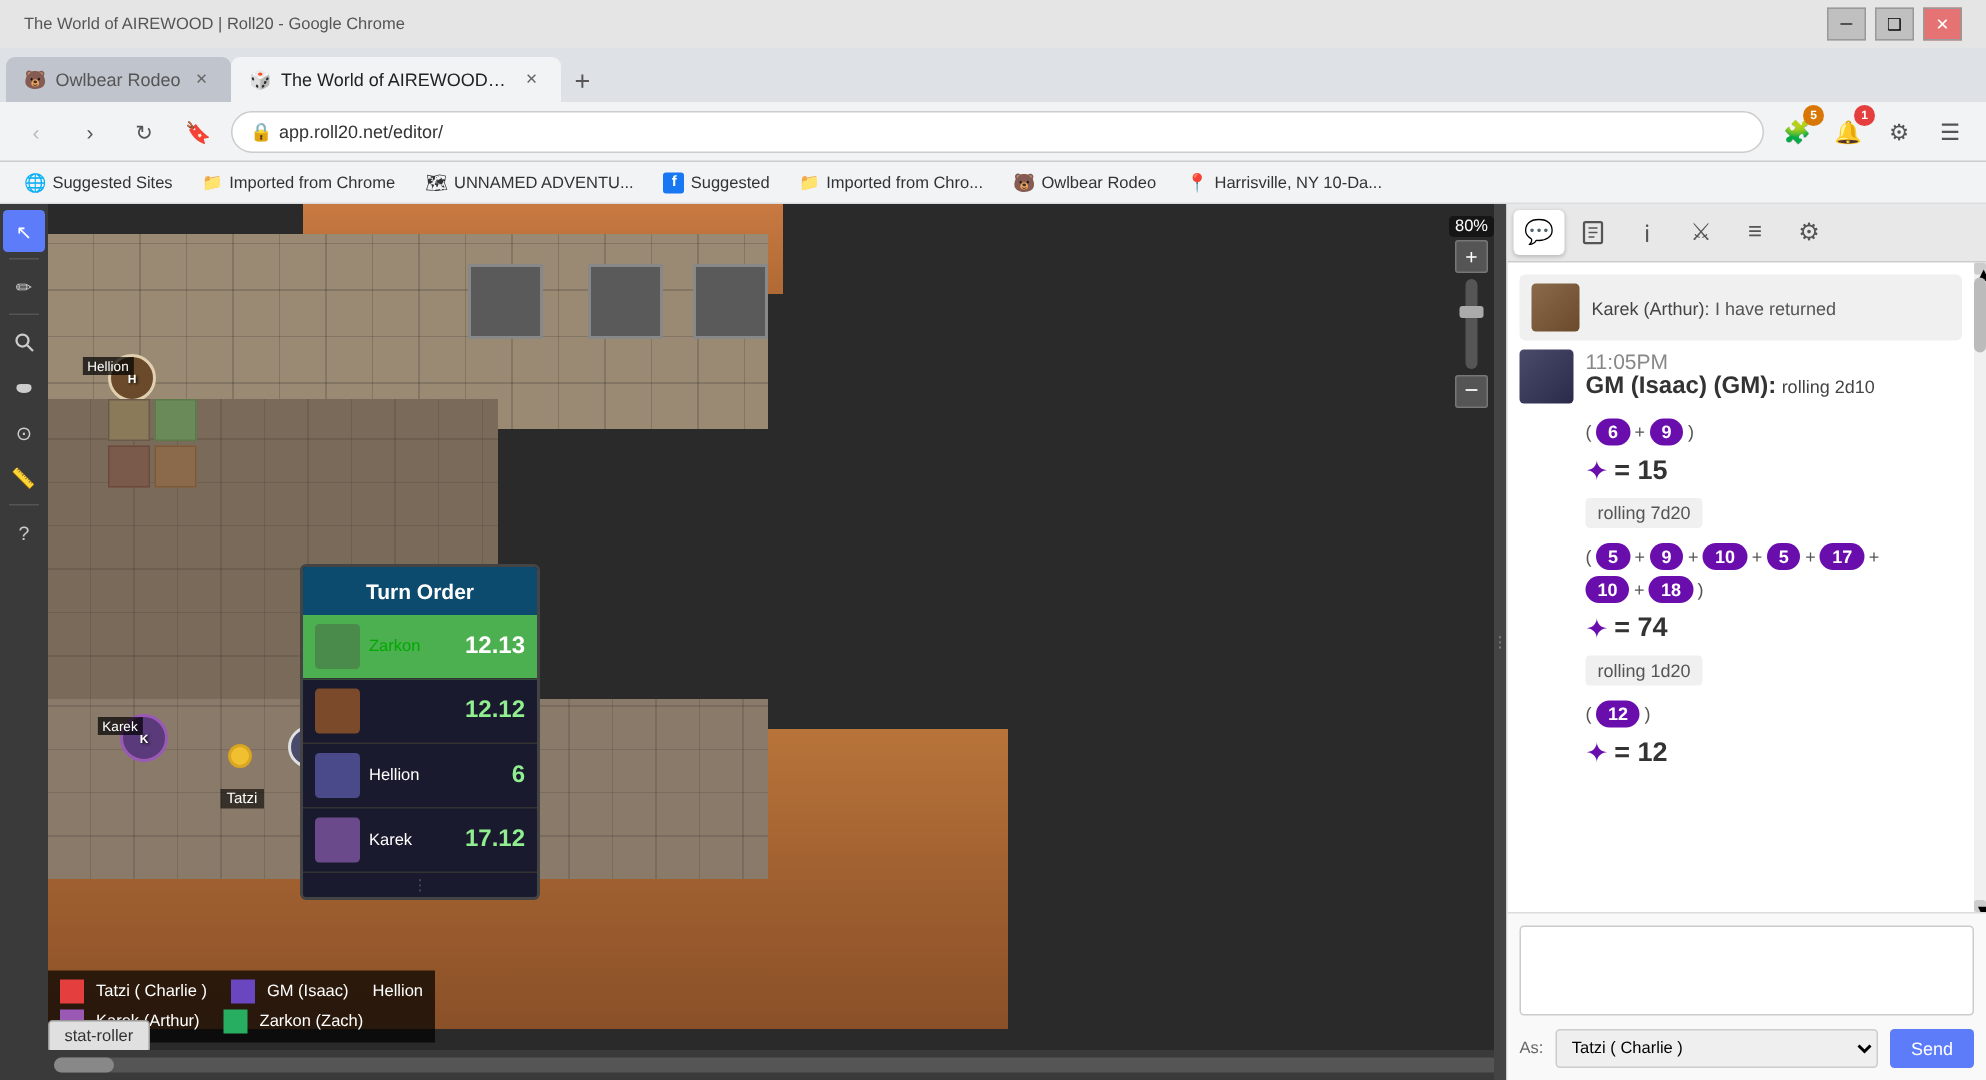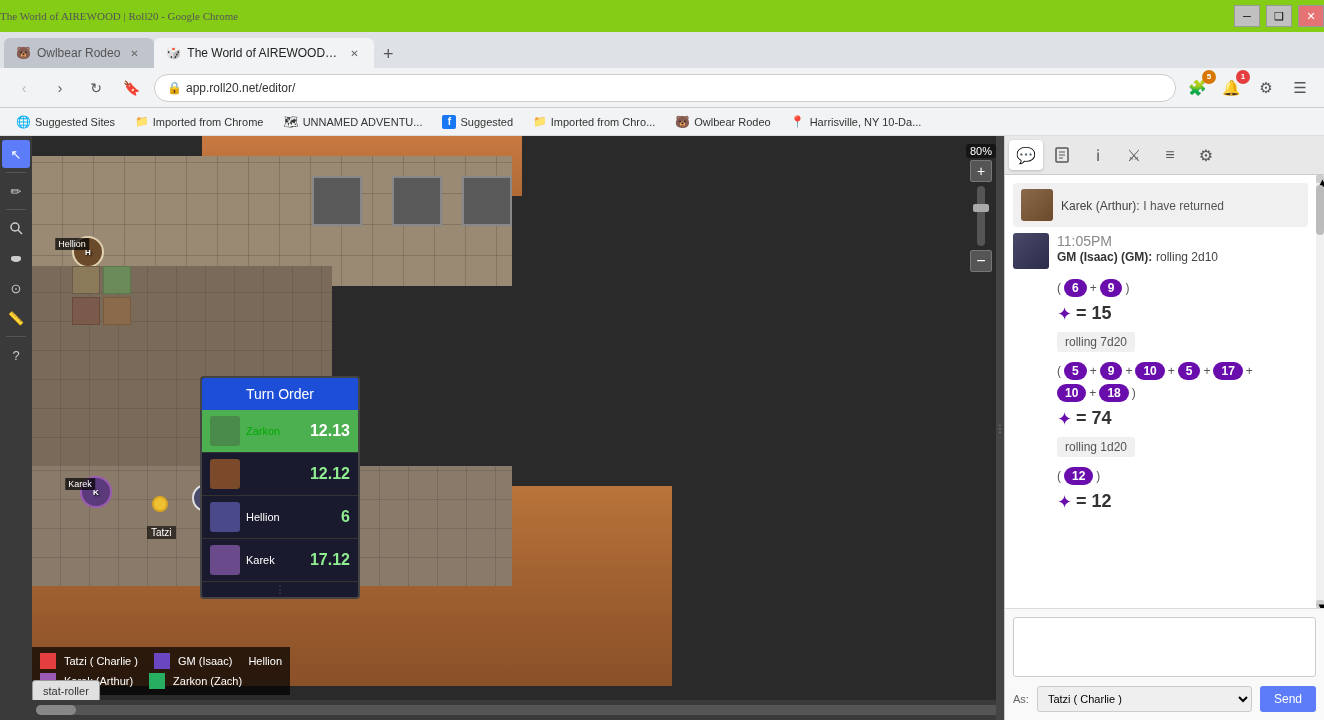--- a/index.html
+++ b/index.html
@@ -1,17 +1,17 @@
 <!DOCTYPE html>
 <html><head>
   <meta charset="utf-8">
   <style>
     * { box-sizing: border-box; margin: 0; padding: 0; }
     body { width: 1324px; height: 720px; overflow: hidden; font-family: Arial, sans-serif; font-size: 13px; background: #2a2a2a; }
-    .title-bar { background: #84cc16; height: 32px; display: flex; align-items: center; padding: 0 0; gap: 4px; font-family: Liberation Serif, serif; }
+    .title-bar { background: #e5e5e5; height: 32px; display: flex; align-items: center; padding: 0 16px; gap: 4px; }
     .title-bar-controls { display: flex; gap: 6px; margin-left: auto; }
     .title-bar-btn { width: 26px; height: 22px; background: #c0c0c0; border: 1px solid #999; display: flex; align-items: center; justify-content: center; font-size: 11px; cursor: pointer; }
 
     .tab-bar { background: #dee1e6; height: 36px; display: flex; align-items: flex-end; padding: 0 4px; }
     .tab { height: 30px; display: flex; align-items: center; padding: 0 12px; gap: 6px; border-radius: 6px 6px 0 0; font-size: 12px; cursor: pointer; min-width: 140px; max-width: 220px; }
     .tab.inactive { background: #c0c4cc; color: #555; }
     .tab.active { background: #f1f3f4; color: #222; }
     .tab-close { margin-left: auto; width: 16px; height: 16px; display: flex; align-items: center; justify-content: center; border-radius: 50%; font-size: 10px; color: #666; }
     .tab-new { width: 28px; height: 28px; display: flex; align-items: center; justify-content: center; font-size: 18px; color: #555; cursor: pointer; }
 
@@ -47,21 +47,21 @@
     .zoom-slider { width: 8px; height: 60px; background: #555; border-radius: 4px; position: relative; margin: 2px 0; }
     .zoom-handle { width: 16px; height: 8px; background: #aaa; border-radius: 2px; position: absolute; left: -4px; top: 30%; }
 
     
     .bottom-scroll { position: absolute; bottom: 0; left: 32px; right: 0; height: 20px; background: #3a3a3a; display: flex; align-items: center; }
     .scroll-track { flex: 1; height: 10px; background: #555; border-radius: 5px; margin: 0 4px; }
     .scroll-thumb { width: 40px; height: 10px; background: #888; border-radius: 5px; }
 
     
     .turn-order { position: absolute; left: 200px; top: 240px; width: 160px; background: #1a1a2e; border: 2px solid #444; border-radius: 4px; z-index: 30; color: white; overflow: hidden; }
-    .turn-order-header { background: #1d4ed8; padding: 8px 12px; font-size: 14px; font-weight: normal; text-align: center; }
+    .turn-order-header { background: #0c4a6e; padding: 8px 12px; font-size: 14px; font-weight: bold; text-align: center; }
     .turn-order-item { display: flex; align-items: center; padding: 6px 8px; border-bottom: 1px solid #333; gap: 6px; }
     .turn-order-item.active { background: #4CAF50; }
     .turn-avatar { width: 30px; height: 30px; border-radius: 3px; background: #555; overflow: hidden; }
     .turn-name { font-size: 11px; flex: 1; }
     .turn-value { font-size: 16px; font-weight: bold; color: #90ee90; }
     .turn-order-item.active .turn-value { color: white; }
     .turn-order-item.active .turn-name { color: #0a0; }
 
     
     .player-labels { position: absolute; bottom: 25px; left: 32px; display: flex; flex-direction: column; gap: 4px; background: rgba(0,0,0,0.7); padding: 6px 8px; }
@@ -79,21 +79,21 @@
 
     .right-panel-tabs { background: #e8e8e8; display: flex; align-items: center; padding: 4px; gap: 2px; border-bottom: 1px solid #ccc; }
     .right-tab { width: 34px; height: 30px; display: flex; align-items: center; justify-content: center; border-radius: 4px; cursor: pointer; color: #555; font-size: 16px; }
     .right-tab.active { background: white; color: #333; box-shadow: 0 1px 3px rgba(0,0,0,0.2); }
 
     
     .chat-area { flex: 1; overflow-y: auto; padding: 8px; background: white; display: flex; flex-direction: column; gap: 6px; }
     .chat-msg { display: flex; gap: 8px; align-items: flex-start; }
     .chat-avatar { width: 36px; height: 36px; border-radius: 3px; background: #888; flex-shrink: 0; overflow: hidden; }
     .chat-body { flex: 1; }
-    .chat-sender { font-weight: bold; font-size: 12px; color: #333; }
+    .chat-sender { font-weight: bold; font-size: 16px; color: #333; }
     .chat-text { font-size: 12px; color: #444; }
     .chat-time { font-size: 14px; color: #888; }
 
     .roll-result { margin-left: 44px; }
     .roll-dice { display: flex; align-items: center; flex-wrap: wrap; gap: 3px; margin: 4px 0; }
     .die-badge { background: #6a0dad; color: white; border-radius: 12px; padding: 2px 8px; font-size: 12px; font-weight: bold; }
     .roll-op { font-size: 12px; color: #555; }
     .roll-total { font-size: 18px; font-weight: bold; color: #333; margin: 2px 0; }
     .roll-icon { color: #6a0dad; font-size: 18px; }
     .roll-row { display: flex; align-items: center; gap: 4px; }

